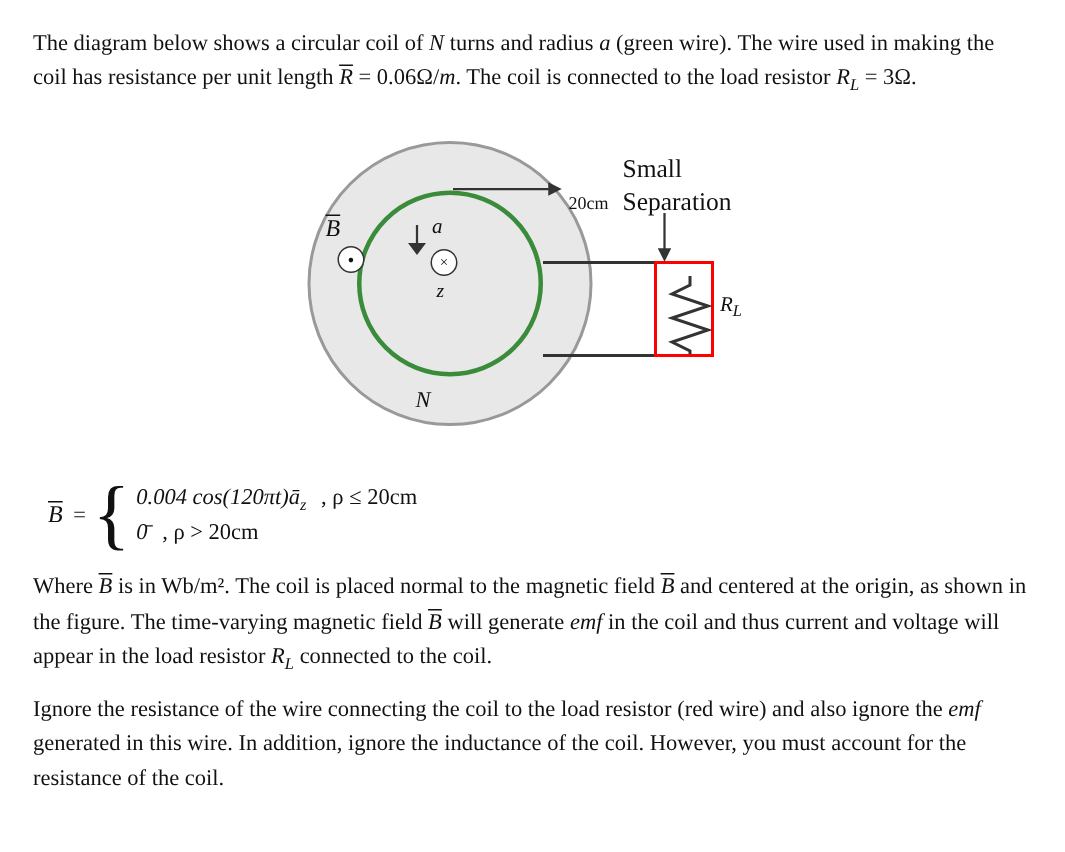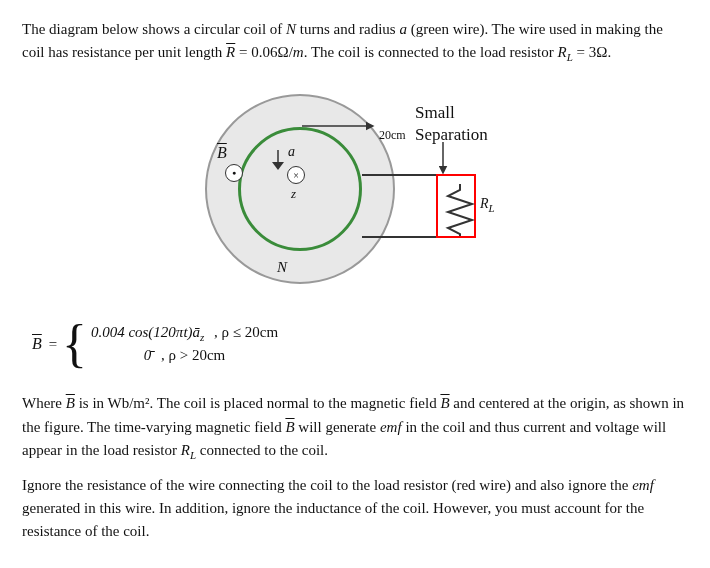--- a/index.html
+++ b/index.html
@@ -139,25 +139,24 @@
       margin: 10px 0 10px 0;
     }
     .expr-cases {
       display: flex;
       flex-direction: column;
     }
     .expr-case {
       display: flex;
       gap: 6px;
       font-size: 15px;
-      justify-content: center;
     }
     sub { font-size: 11px; }
     .math { font-style: italic; }
-    .section-gap { margin-top: 22px; font-family: Liberation Serif, serif; }
+    .section-gap { margin-top: 10px; font-family: Liberation Serif, serif; }
   </style>
 </head>
 <body>
 
 <div>
 
   <div class="paragraph">
     <span>The diagram below shows a circular coil of <span class="math">N</span> turns and radius <span class="math">a</span> (green wire). The wire used in making the coil has resistance per unit length <span class="math" style="text-decoration:overline;">R</span> = 0.06Ω/<span class="math">m</span>. The coil is connected to the load resistor <span class="math">R<sub>L</sub></span> = 3Ω.</span>
   </div>
 

